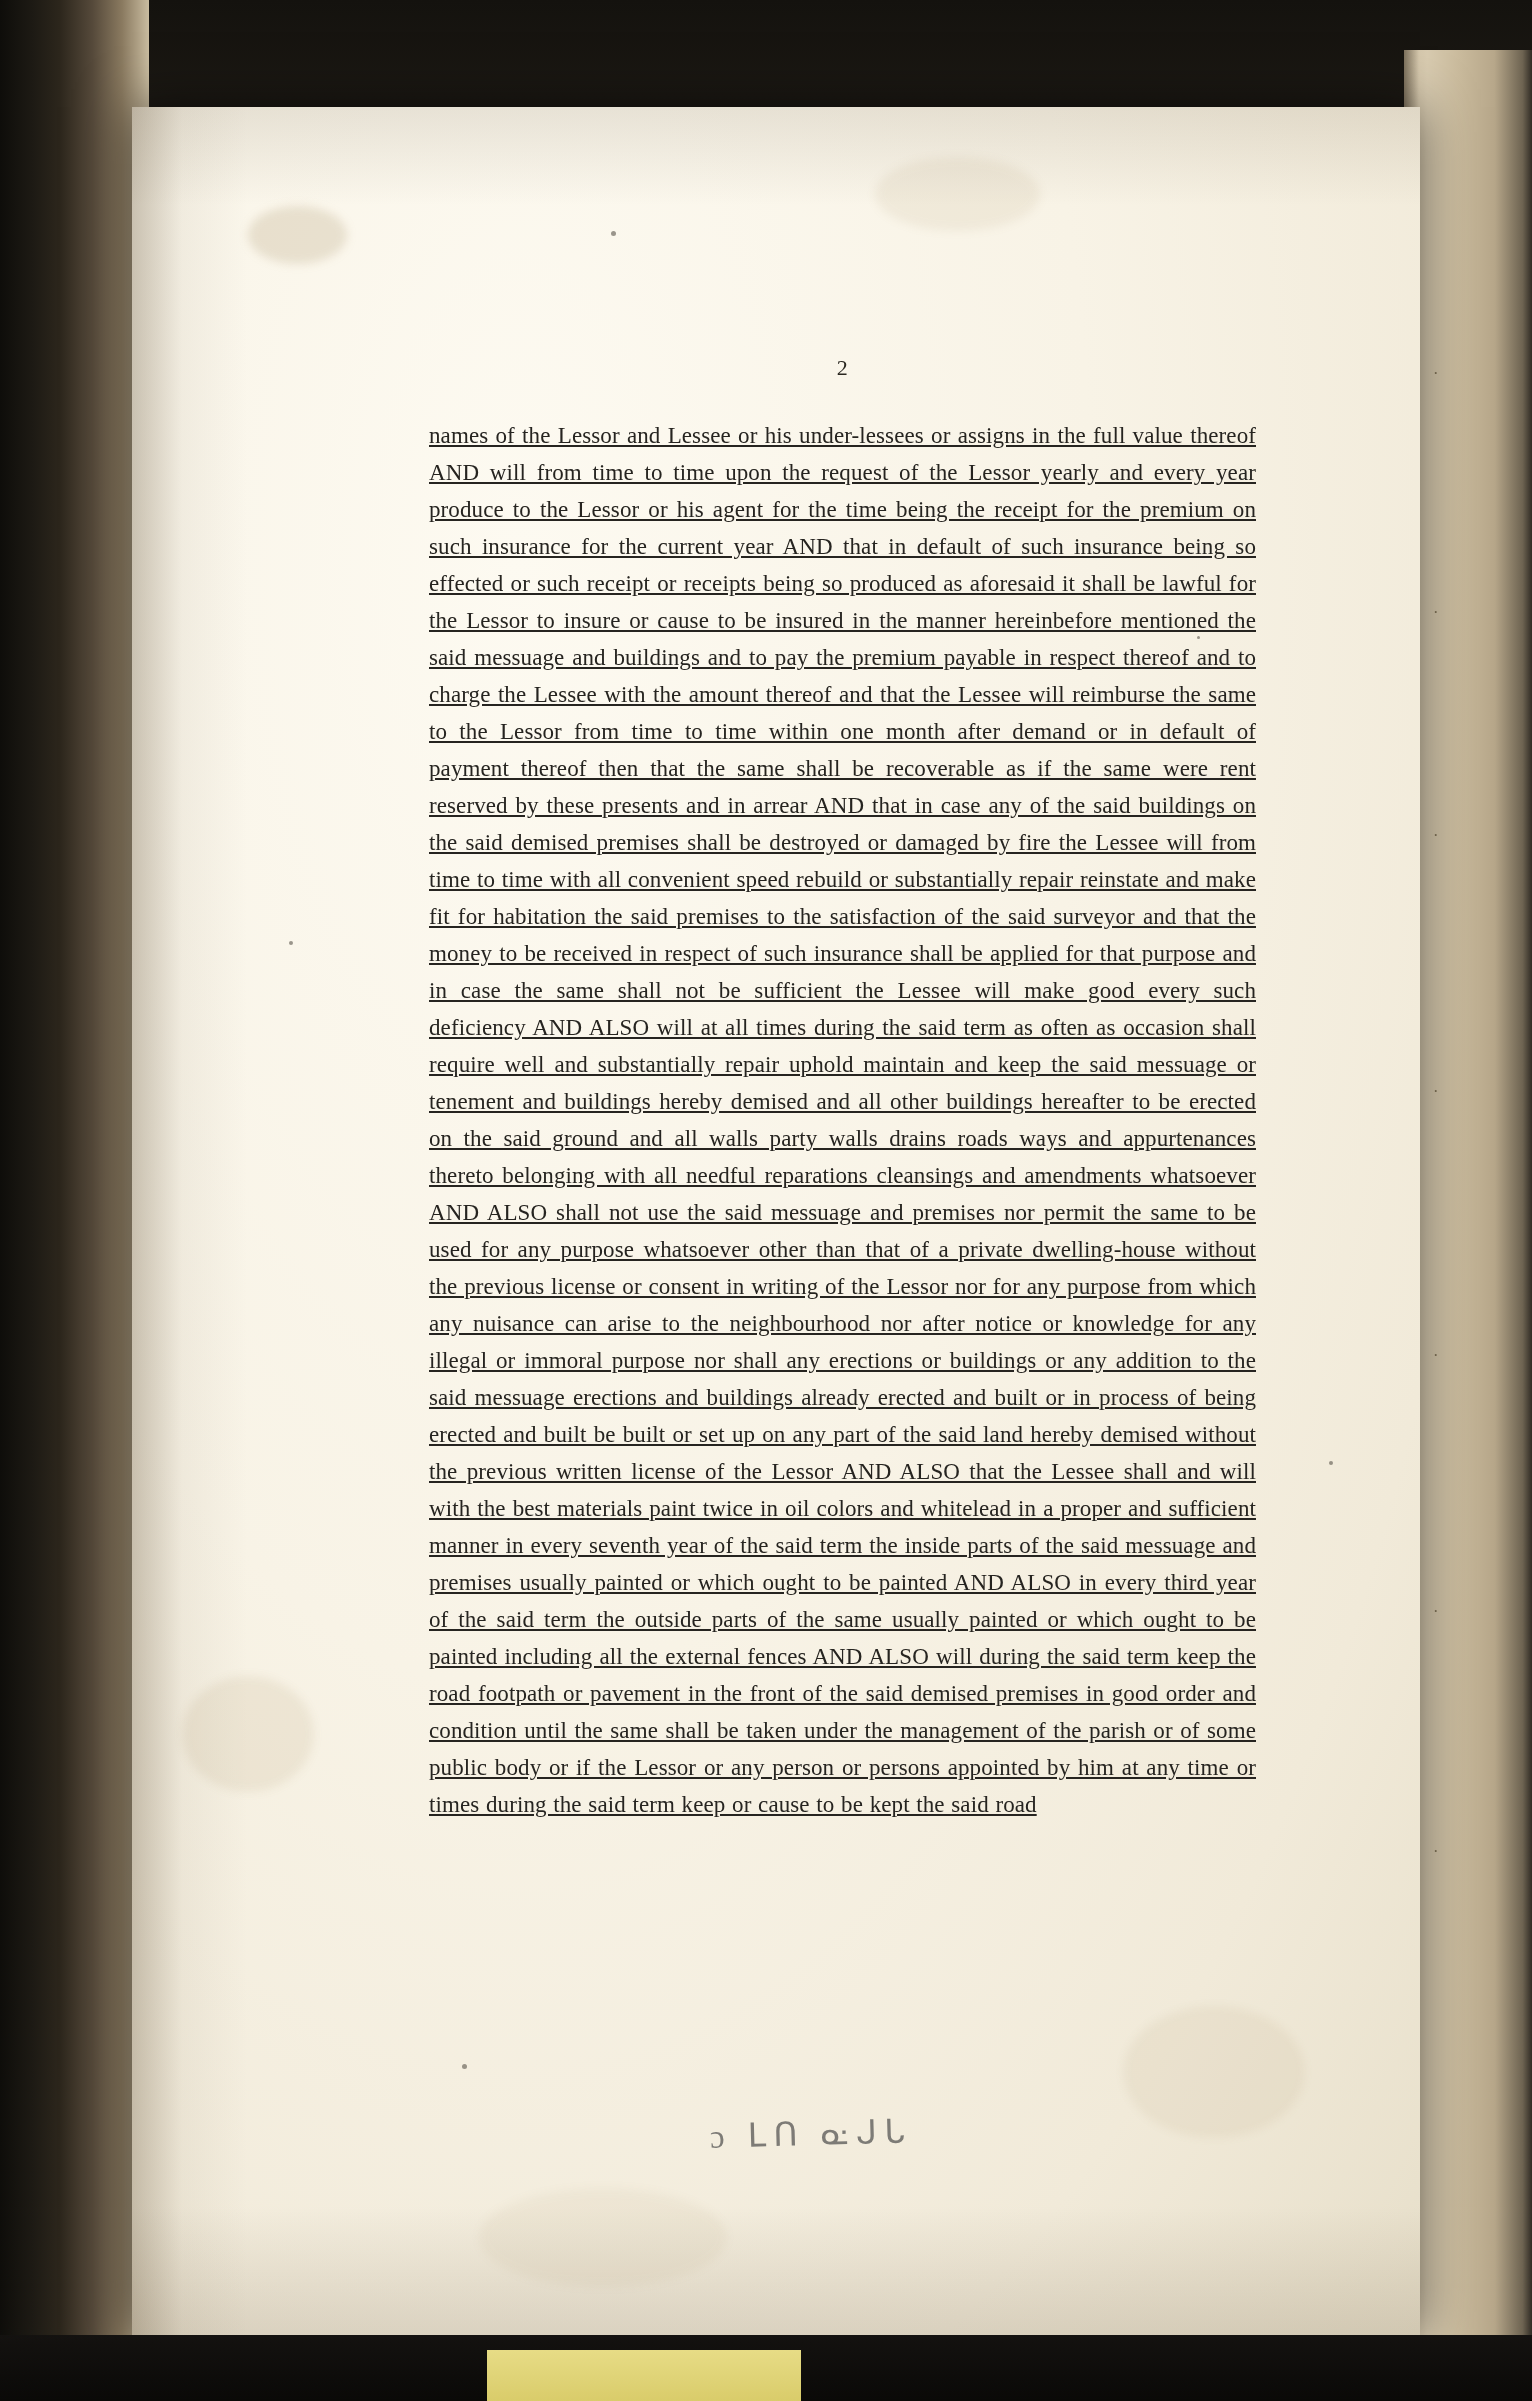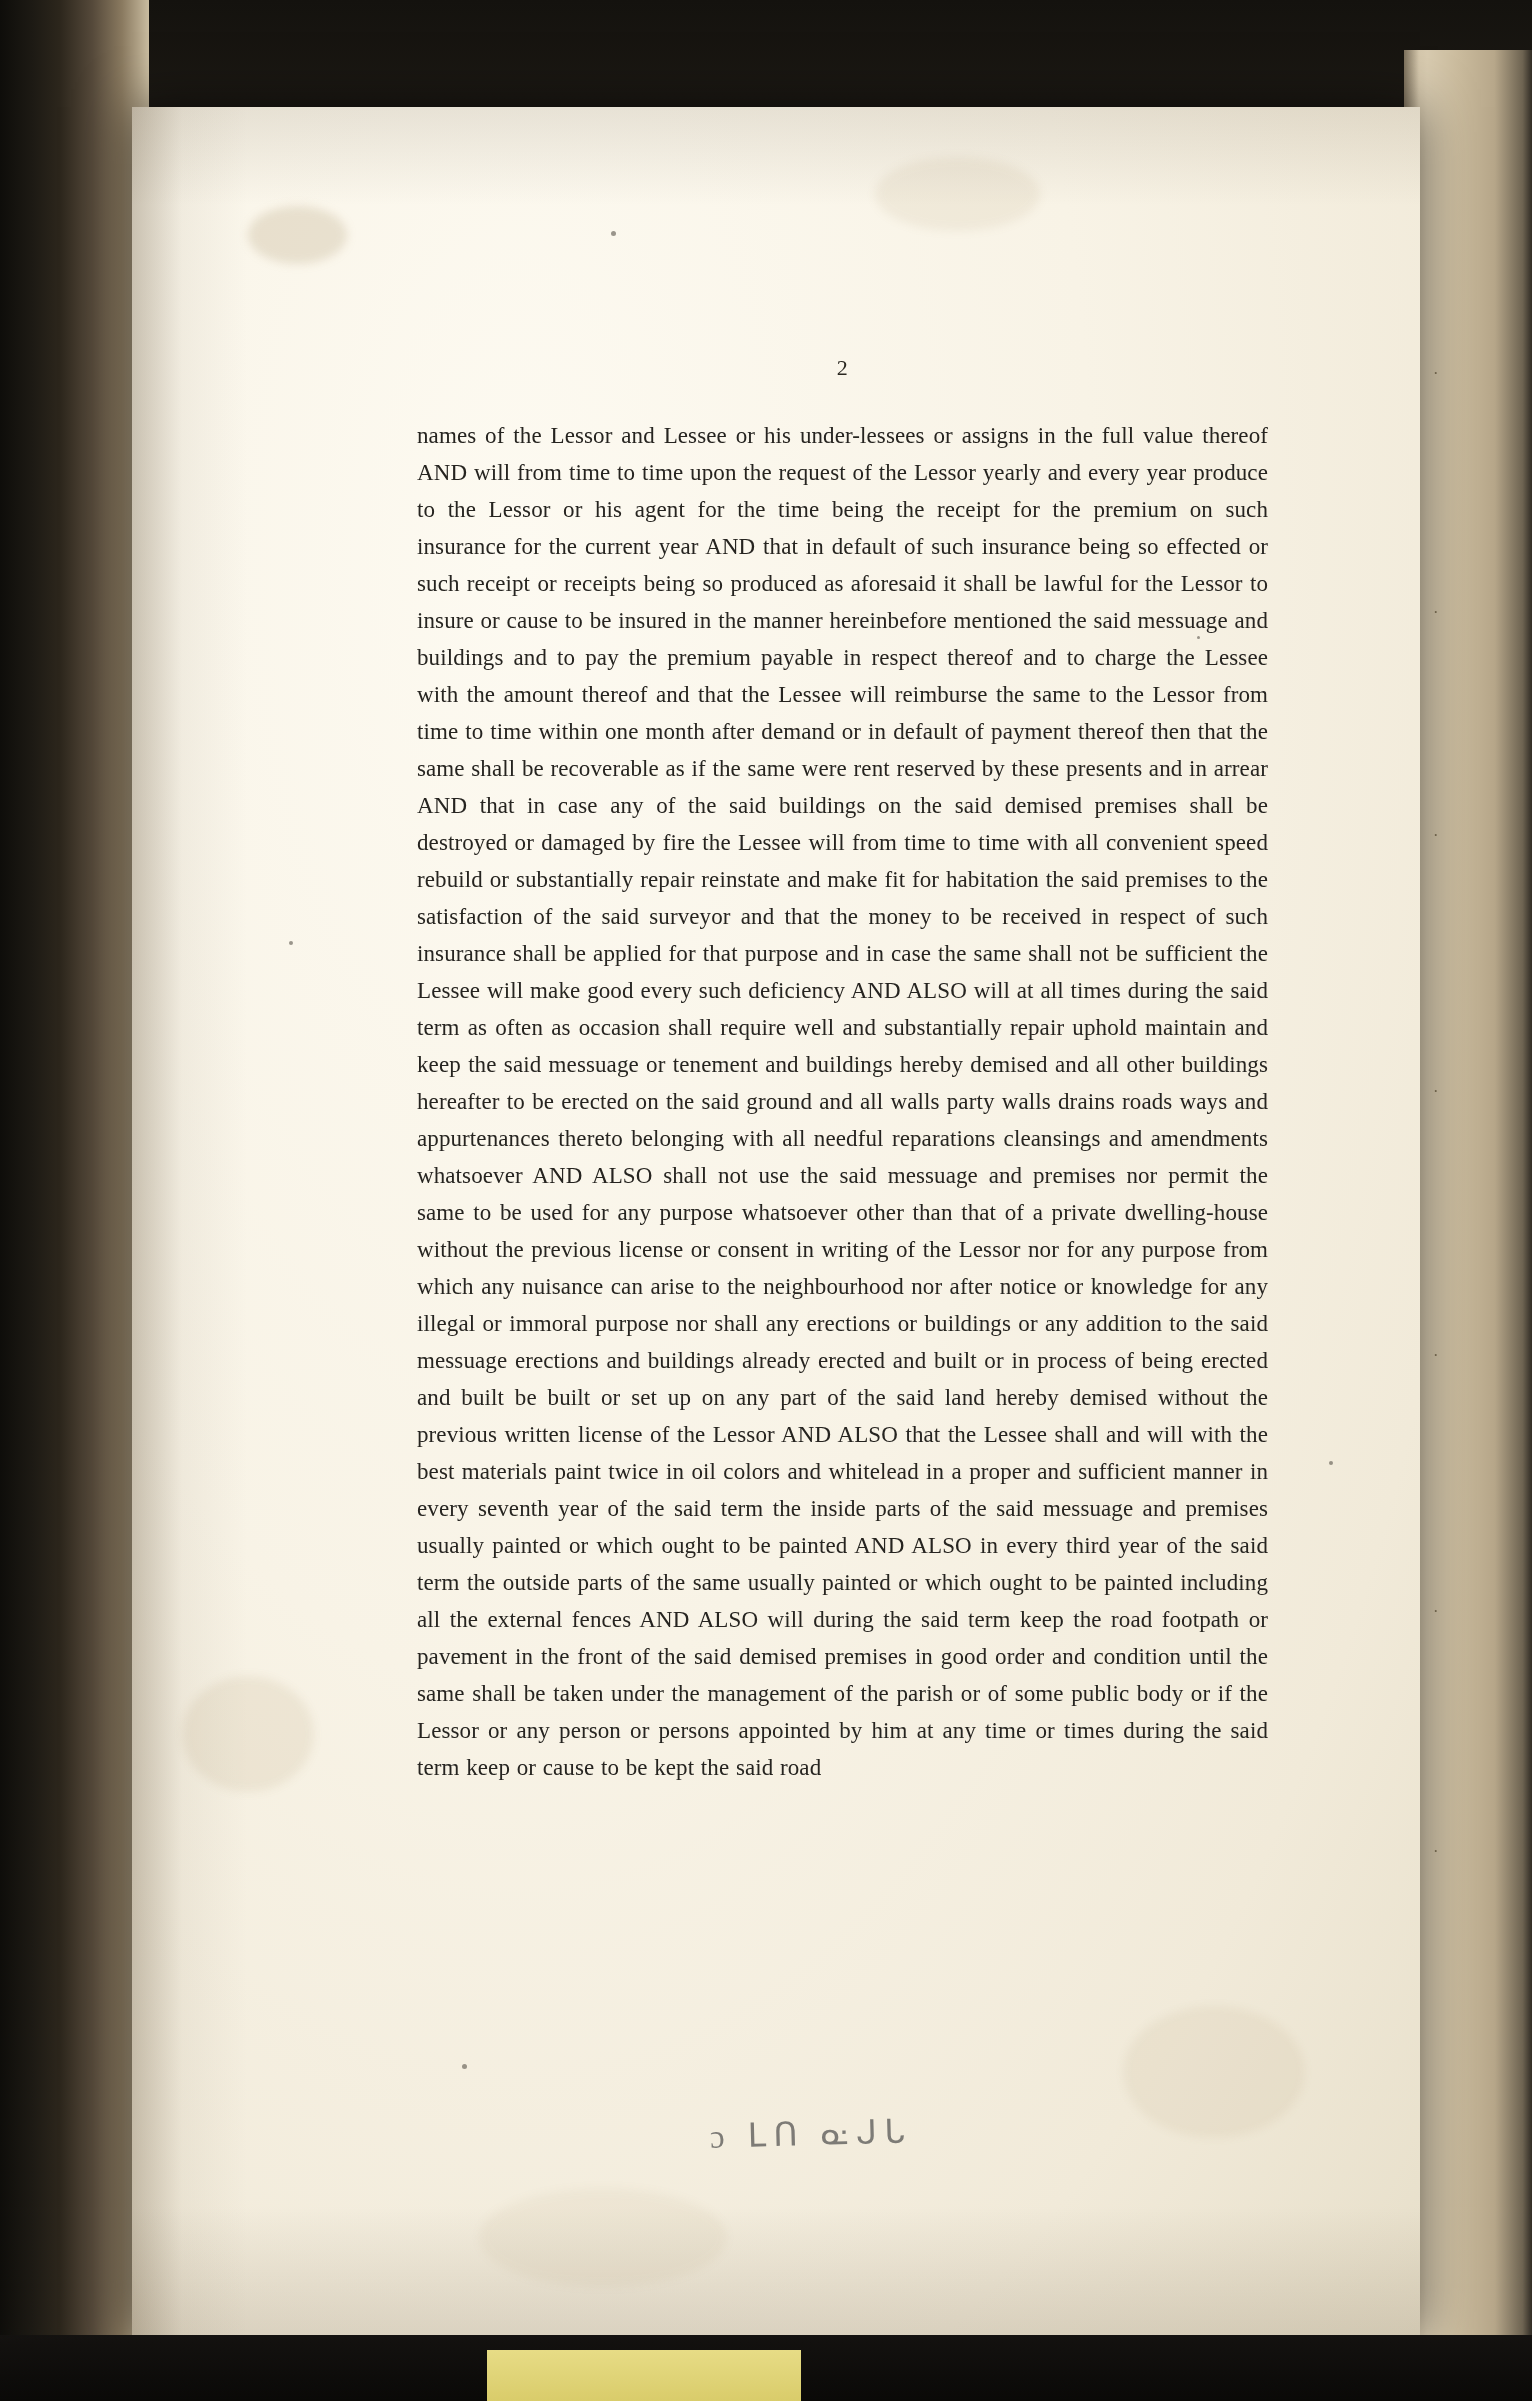--- a/index.html
+++ b/index.html
@@ -138,22 +138,23 @@
   .body-text {
     font-size: 23px;
     line-height: 37px;
     color: #262420;
     text-align: justify;
     text-justify: inter-word;
     letter-spacing: 0.1px;
     word-spacing: 0.8px;
   }
   .body-text p {
-    margin: 4px;
+    margin: 16px;
     text-indent: 0;
+    text-decoration: underline;
   }
 
   
   .annotation {
     position: absolute;
     left: 578px;
     top: 2007px;
     font-family: "Liberation Serif", serif;
     font-size: 33px;
     color: #5d5c5a;

